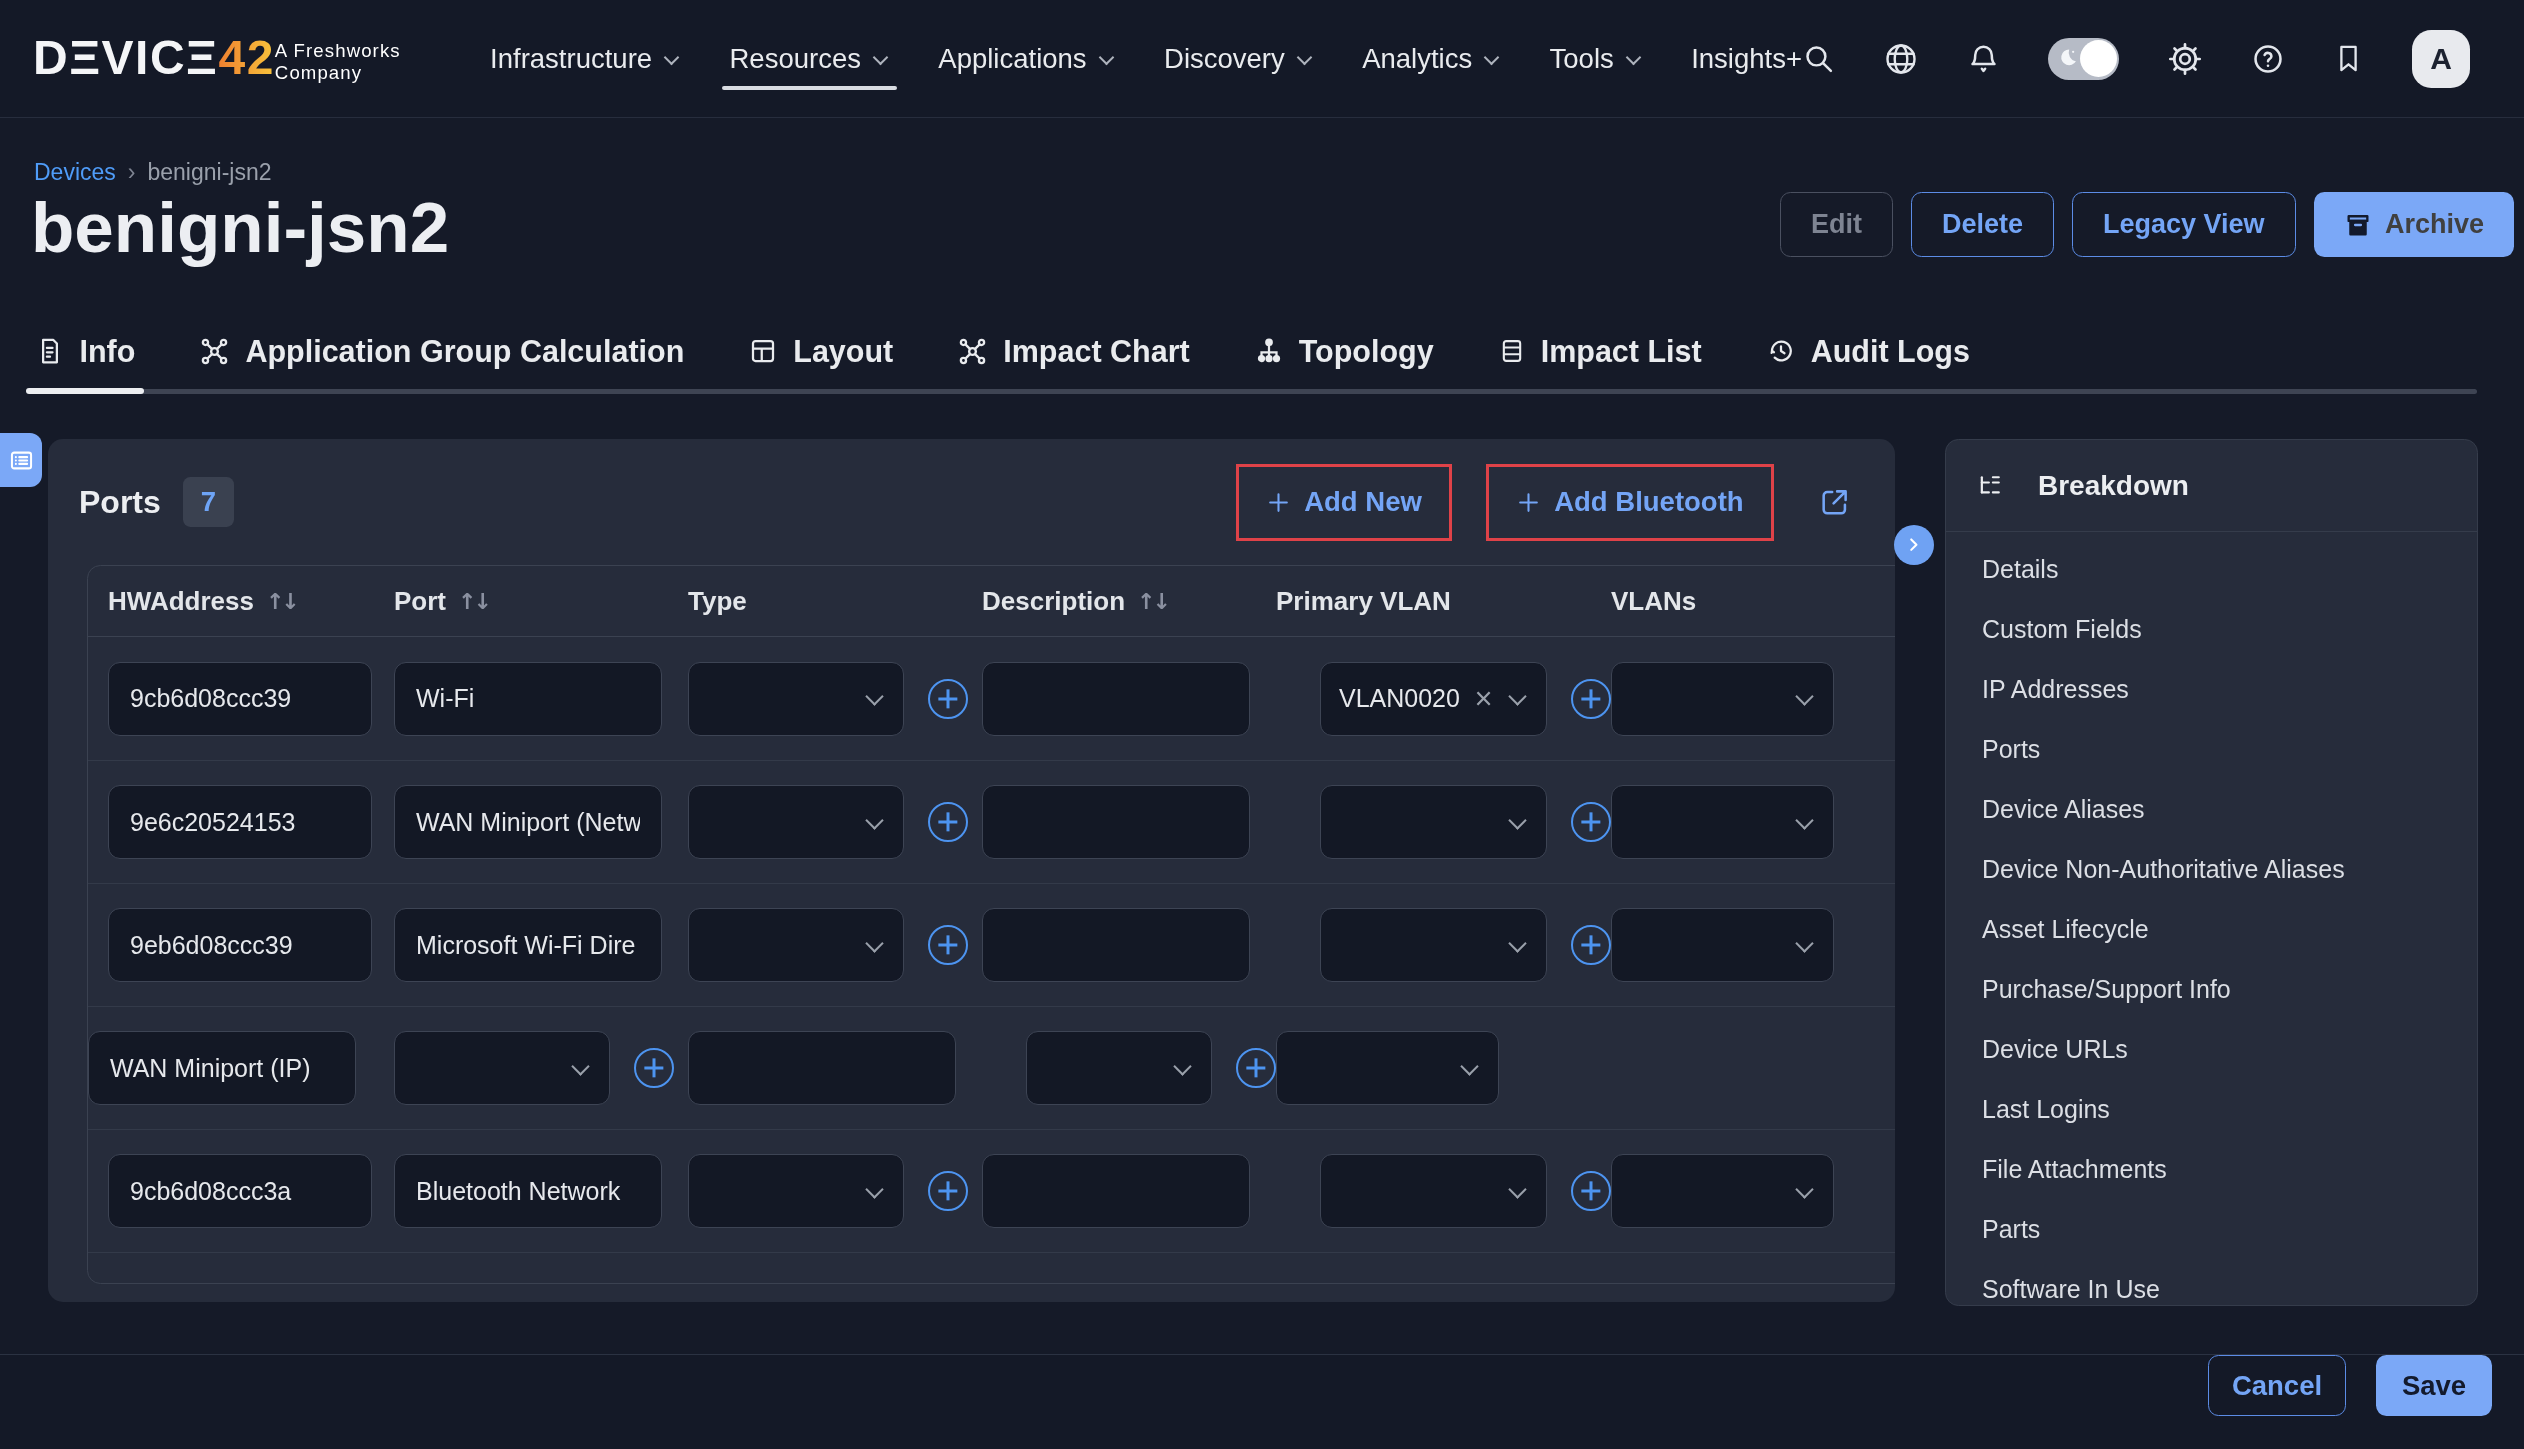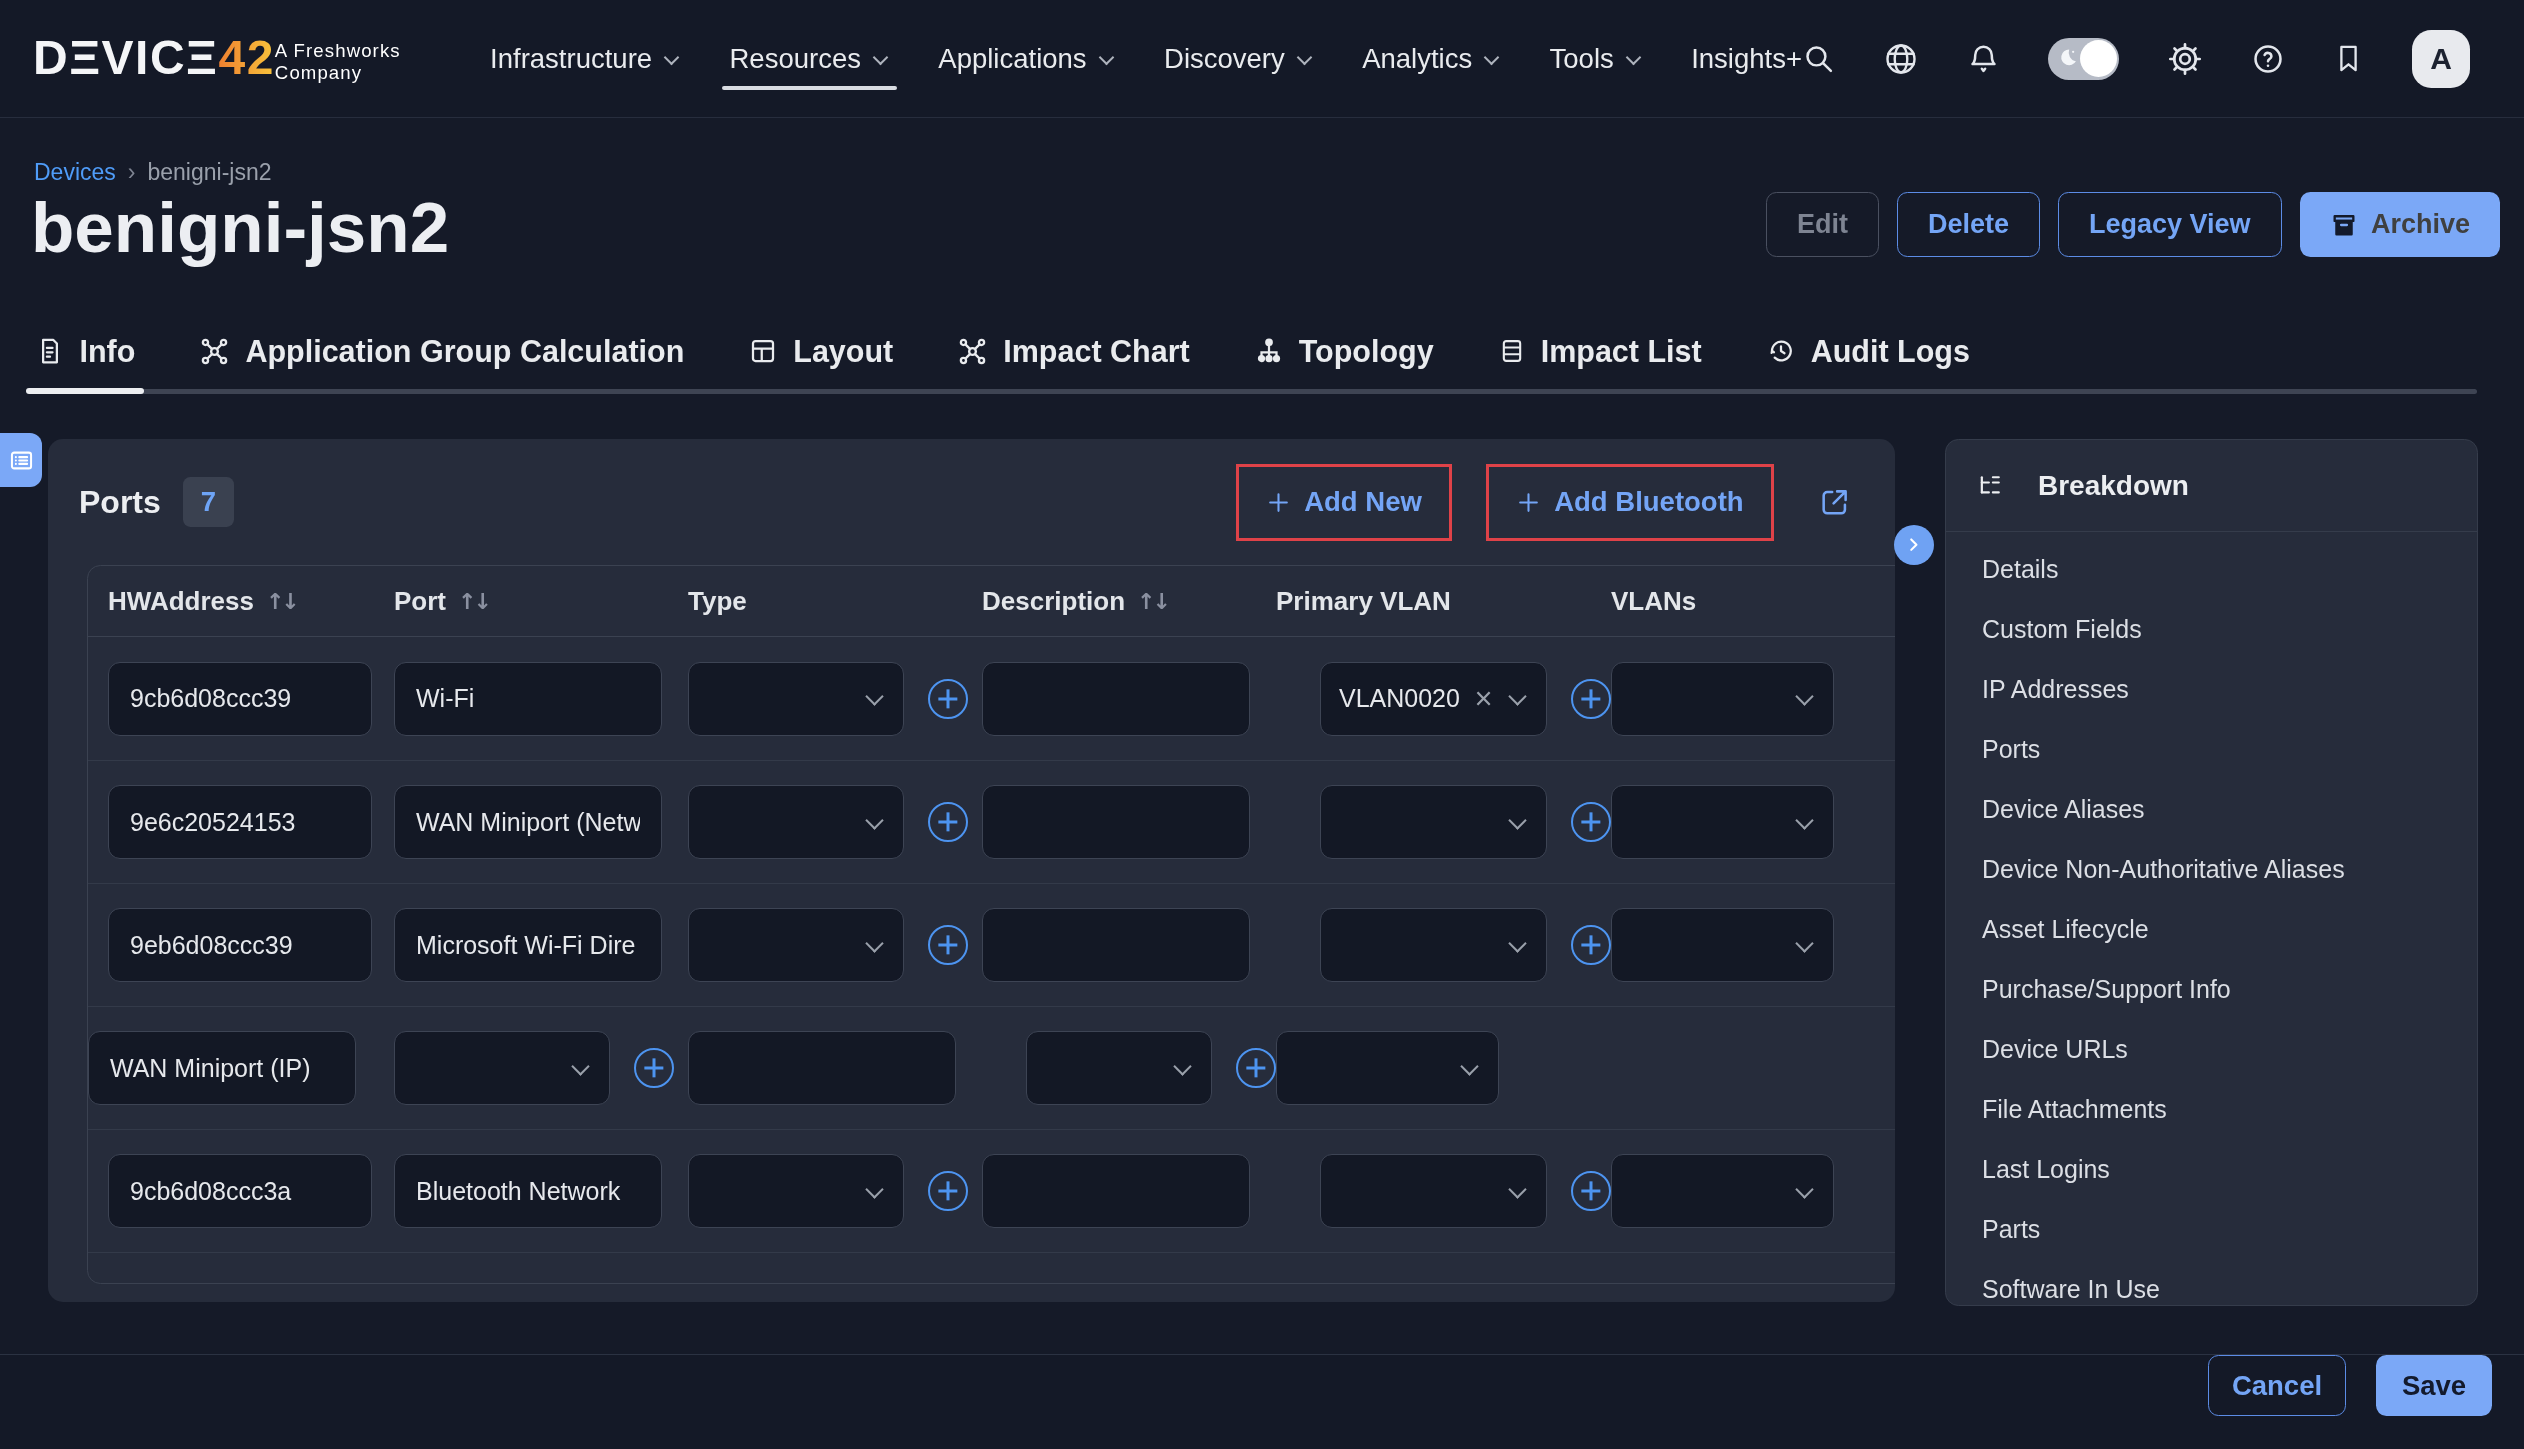--- a/index.html
+++ b/index.html
@@ -28,21 +28,21 @@
   .toggle .knob{position:absolute; right:2.2px; top:2.2px; width:37px; height:37px; border-radius:50%; background:#ffffff;}
   .toggle svg{position:absolute; left:6px; top:7.4px;}
   .avatar{width:58px; height:58px; border-radius:19.3px; background:#e8eaee; color:#1c2230;
     display:flex; align-items:center; justify-content:center; font-size:30px; font-weight:700; cursor:pointer;}
   
   .breadcrumb{position:absolute; top:159px; left:34px; font-size:23px; display:flex; gap:12px; align-items:center;}
   .bc-root{color:#4f9cf8; cursor:pointer;}
   .bc-sep{color:#7e8492;}
   .bc-current{color:#9aa0ab;}
   .page-title{position:absolute; top:187px; left:31px; font-size:71px; font-weight:800; color:#eceef2;}
-  .actions{position:absolute; top:192px; right:25px; display:flex; gap:18px; height:65px;}
+  .actions{position:absolute; top:192px; right:11px; display:flex; gap:18px; height:65px;}
   .btn{display:flex; align-items:center; justify-content:center; border-radius:10.4px; font-size:27px; font-weight:600; cursor:pointer; padding:0 30px;}
   .btn-edit{border:1.5px solid #4a5060; color:#7e8492;}
   .btn-outline{border:1.5px solid #5c8ce6; color:#74a5f6;}
   .btn-archive{background:#7ba8f7; color:#404040; gap:13.4px;}
   
   .tabs{position:absolute; top:308px; left:30px; width:2447px; height:86px; display:flex; gap:55px; align-items:center;}
   .tabs::after{content:""; position:absolute; left:0; right:0; bottom:0; height:5.2px; background:#3e4453; border-radius:3px;}
   .tab{position:relative; display:flex; align-items:center; gap:15px; font-size:30.5px; font-weight:700; color:#e9ebee; height:100%; cursor:pointer; padding:0 4.5px;}
   .tab.active::after{content:""; position:absolute; left:-4.5px; right:-4.5px; bottom:0; height:6px; background:#eceef1; z-index:2; border-radius:3px;}
   .tab svg{flex:none;}
@@ -505,22 +505,22 @@
     <div class="bd-list">
       <div class="bd-item">Details</div>
       <div class="bd-item">Custom Fields</div>
       <div class="bd-item">IP Addresses</div>
       <div class="bd-item">Ports</div>
       <div class="bd-item">Device Aliases</div>
       <div class="bd-item">Device Non-Authoritative Aliases</div>
       <div class="bd-item">Asset Lifecycle</div>
       <div class="bd-item">Purchase/Support Info</div>
       <div class="bd-item">Device URLs</div>
+      <div class="bd-item">Last Logins</div>
       <div class="bd-item">File Attachments</div>
-      <div class="bd-item">Last Logins</div>
       <div class="bd-item">Parts</div>
       <div class="bd-item">Software In Use</div>
     </div>
   </div>
 
   <div class="footer">
     <div class="btn-cancel">Cancel</div>
     <div class="btn-save">Save</div>
   </div>
 

